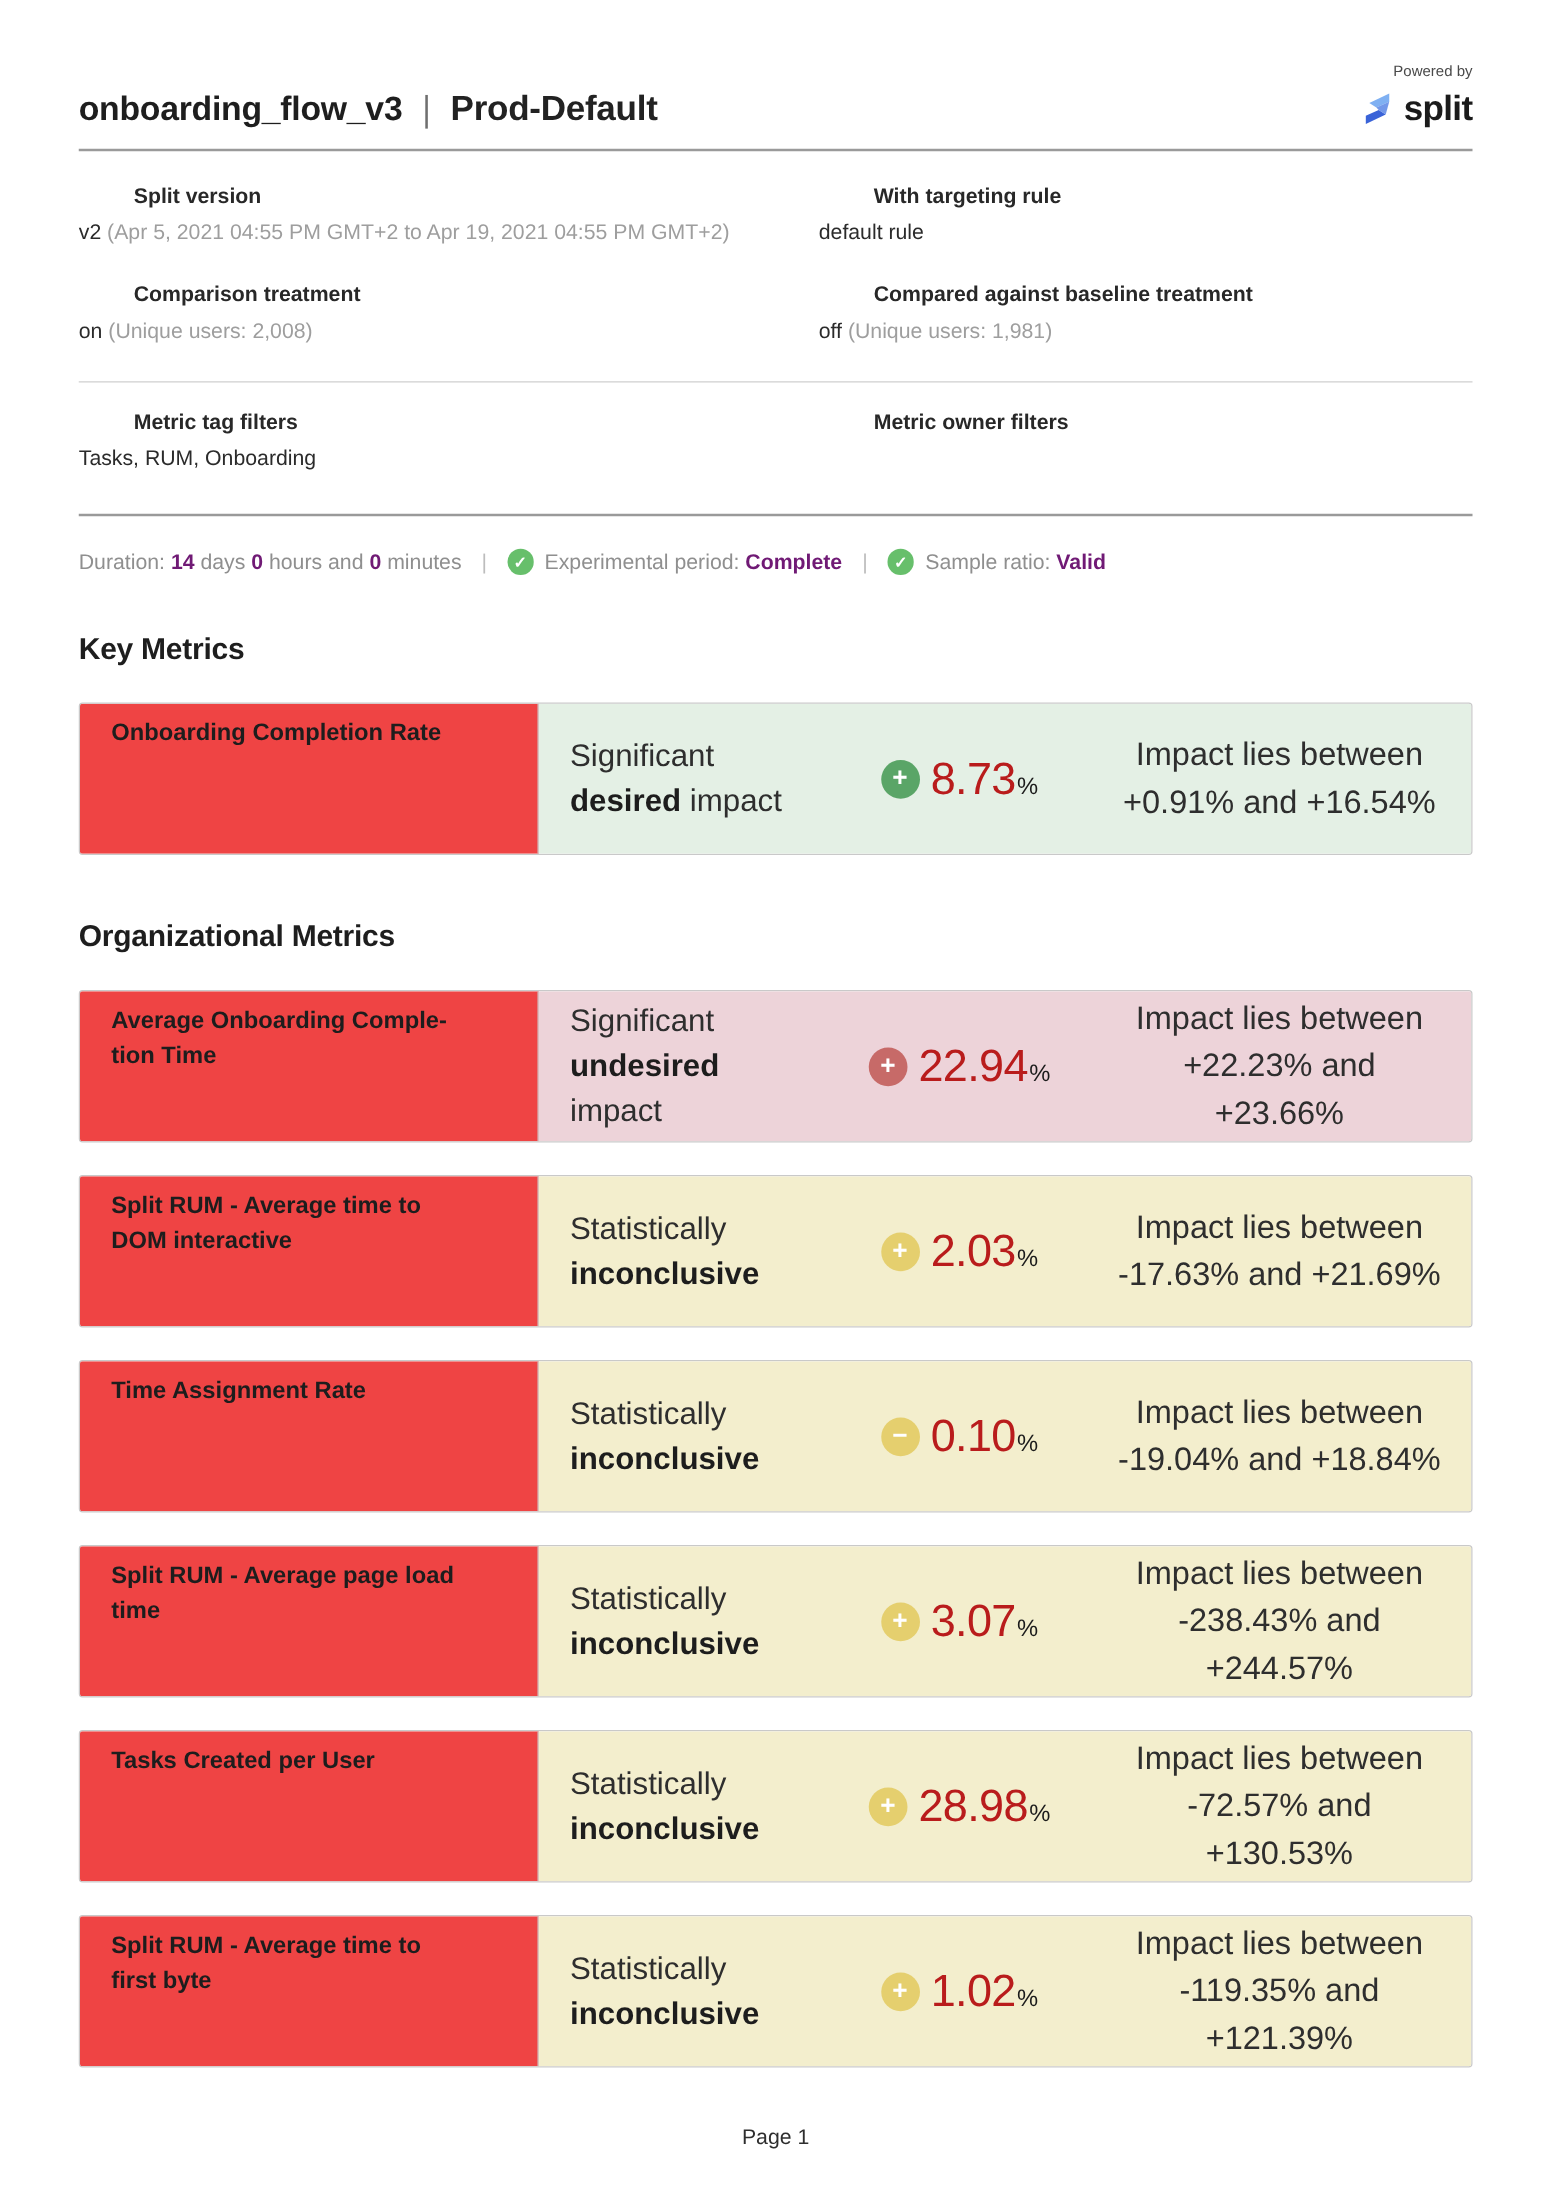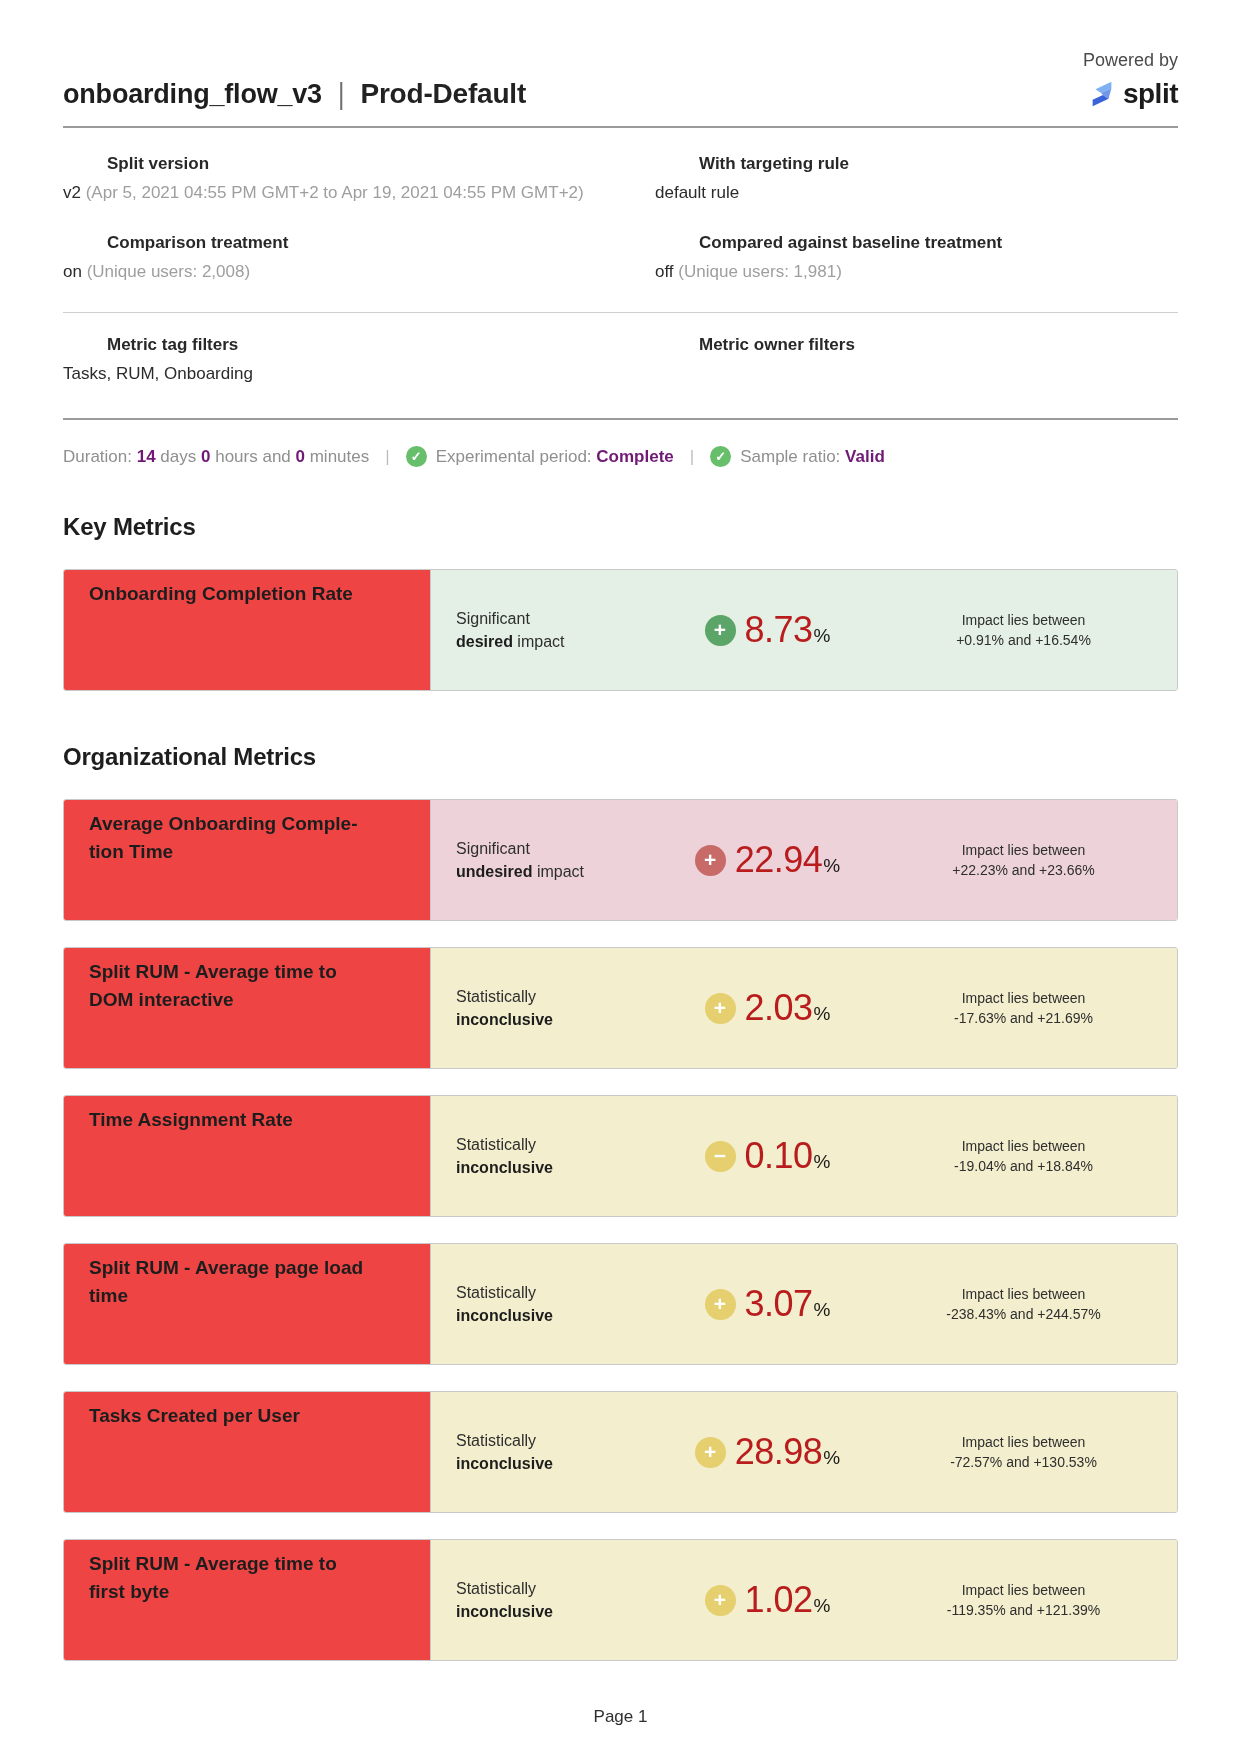--- a/index.html
+++ b/index.html
@@ -7,21 +7,21 @@
   body { font-family: "Liberation Sans", sans-serif; color: #2b2b2b; }
   .page { width: 1240px; min-height: 1753px; padding: 50px 62px 36px 63px; background: #fff; }
 
   
   .header { display: flex; justify-content: space-between; align-items: flex-end; }
   .title-row { display: flex; align-items: baseline; }
   .split-name { font-size: 27px; font-weight: 700; color: #1e1e1e; letter-spacing: -0.2px; }
   .title-sep { font-size: 25px; font-weight: 300; color: #6f6f6f; margin: 0 16px; transform: scaleY(1.15); display: inline-block; }
   .env-name { font-size: 28px; font-weight: 600; color: #222; letter-spacing: -0.2px; }
   .brand-block { text-align: right; }
-  .powered-by { font-size: 18px; color: #4a4a4a; margin-bottom: 7px; }
+  .powered-by { font-size: 12px; color: #4a4a4a; margin-bottom: 7px; }
   .brand-row { display: flex; align-items: center; justify-content: flex-end; gap: 6px; }
   .brand-mark { width: 30px; height: 30px; }
   .brand-word { font-size: 28px; font-weight: 700; color: #1b1b1b; letter-spacing: -0.5px; }
 
   .rule-dark  { border: none; border-top: 2px solid #9a9a9a; height: 0; }
   .rule-light { border: none; border-top: 1px solid #cfcfcf; height: 0; }
   .r1 { margin: 16px 0 26px; }
   .r2 { margin: 30px 0 22px; }
   .r3 { margin: 34px 0 26px; }
 
@@ -44,30 +44,30 @@
   .section-title { font-size: 24px; font-weight: 600; color: #1e1e1e; letter-spacing: -0.2px; margin: 46px 0 28px; }
   .section-title.org { margin-top: 52px; }
 
   .card { display: flex; min-height: 122px; border: 1px solid #c9c9c9; border-radius: 3px;
           overflow: hidden; background: #fff; margin-bottom: 26px; }
   .name-cell { flex: 0 0 367px; display: flex; align-items: flex-start;
                padding: 10px 18px 10px 25px; background: #ef4444; border-right: 1px solid #c9c9c9; }
   .name { font-size: 19px; font-weight: 700; color: #1d1d1d; line-height: 1.45; }
   .name .l2 { display: block; }
   .value-area { flex: 1; display: flex; align-items: center; }
-  .status { flex: 0 0 212px; padding-left: 25px; font-size: 16px; color: #2e2e2e; line-height: 1.45; }
+  .status { flex: 0 0 212px; padding-left: 25px; font-size: 25px; color: #2e2e2e; line-height: 1.45; }
   .status b { color: #1d1d1d; }
   .metric-value { flex: 1; display: flex; align-items: center; justify-content: center; gap: 9px; }
   .badge { width: 31px; height: 31px; border-radius: 50%; color: #fff; flex: 0 0 auto;
            display: inline-flex; align-items: center; justify-content: center;
            font-size: 21px; font-weight: 700; line-height: 1; padding-bottom: 1px; }
   .numwrap { display: inline-flex; align-items: baseline; }
   .num { font-size: 36px; font-weight: 500; color: #b91c1c; letter-spacing: -0.5px; }
   .pct { font-size: 19px; font-weight: 500; color: #1b1b1b; margin-left: 1px; }
-  .impact { flex: 0 0 285px; text-align: center; font-size: 14px; color: #2e2e2e;
+  .impact { flex: 0 0 285px; text-align: center; font-size: 26px; color: #2e2e2e;
             line-height: 1.45; padding-right: 22px; }
 
   
   .footer { text-align: center; font-size: 17px; color: #2e2e2e; margin-top: 46px; }
 </style>
 </head>
 <body>
 
 <div class="page">
 

